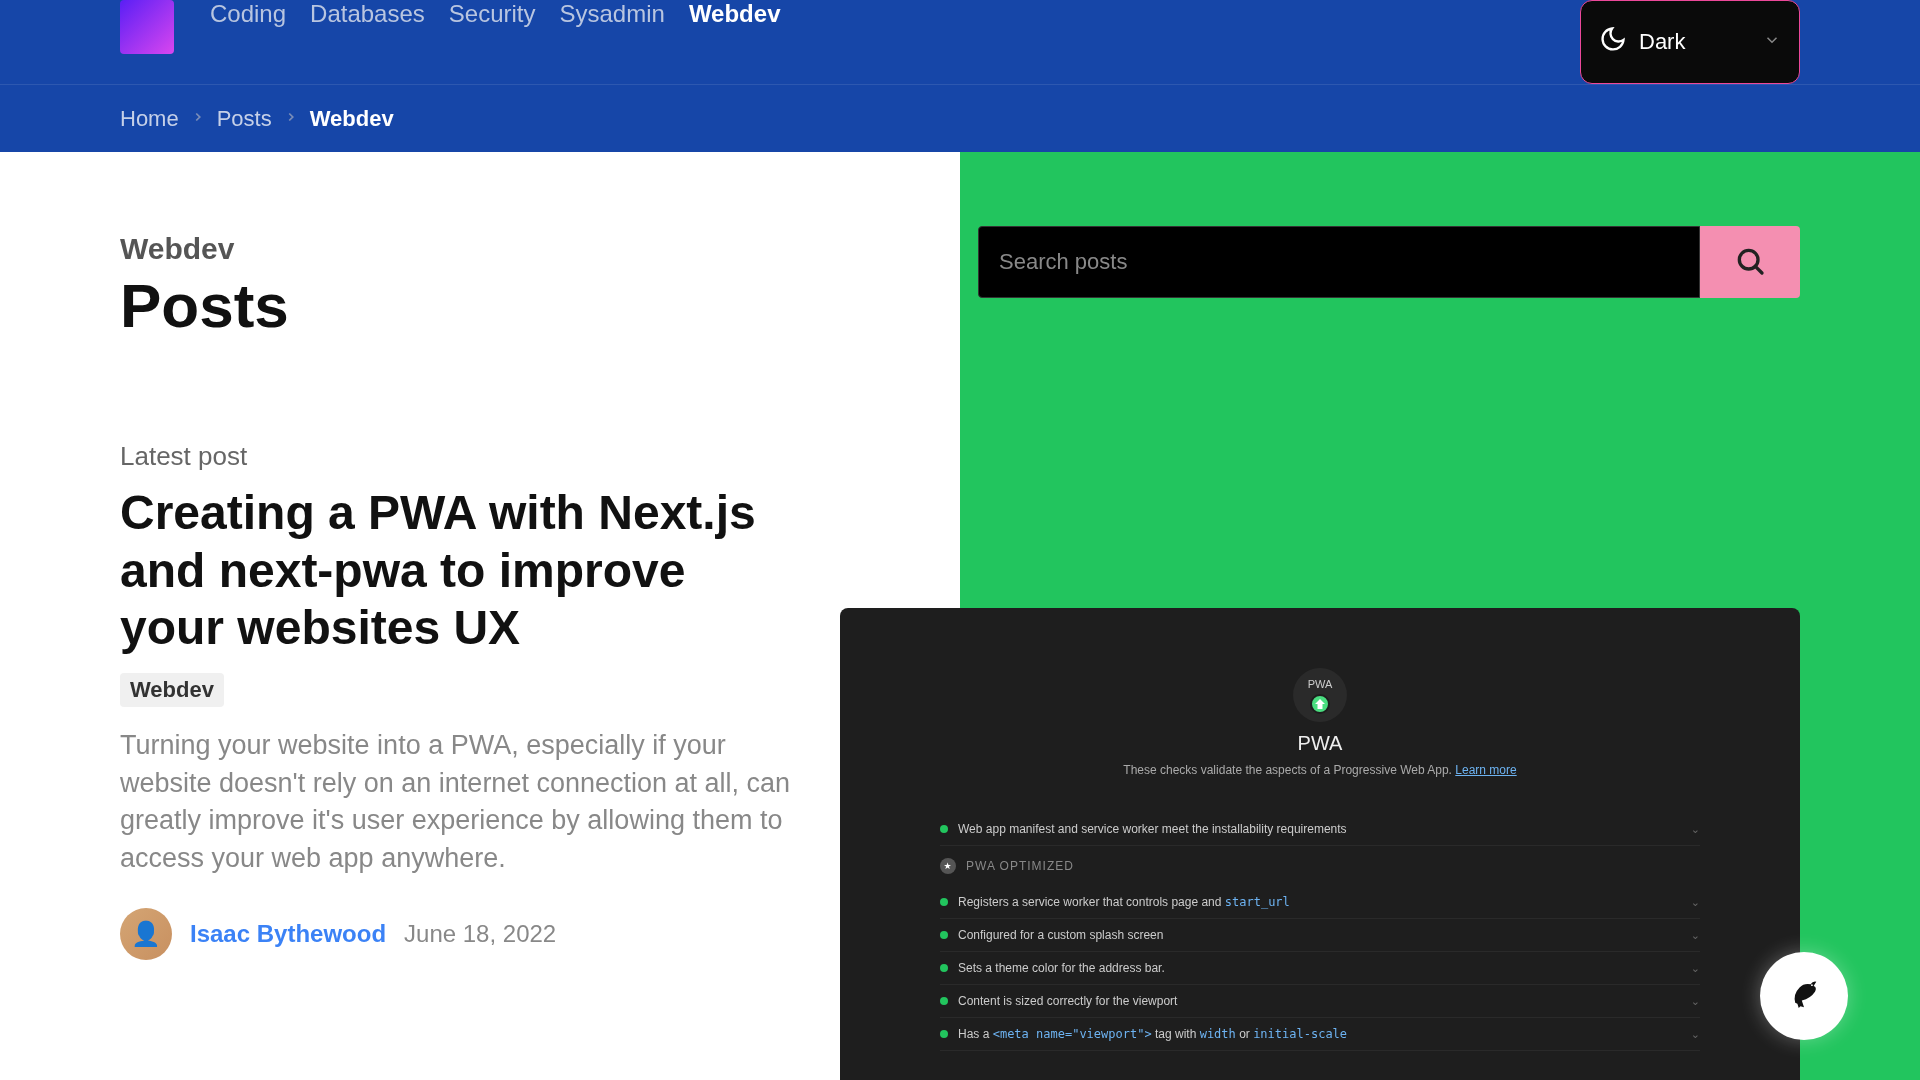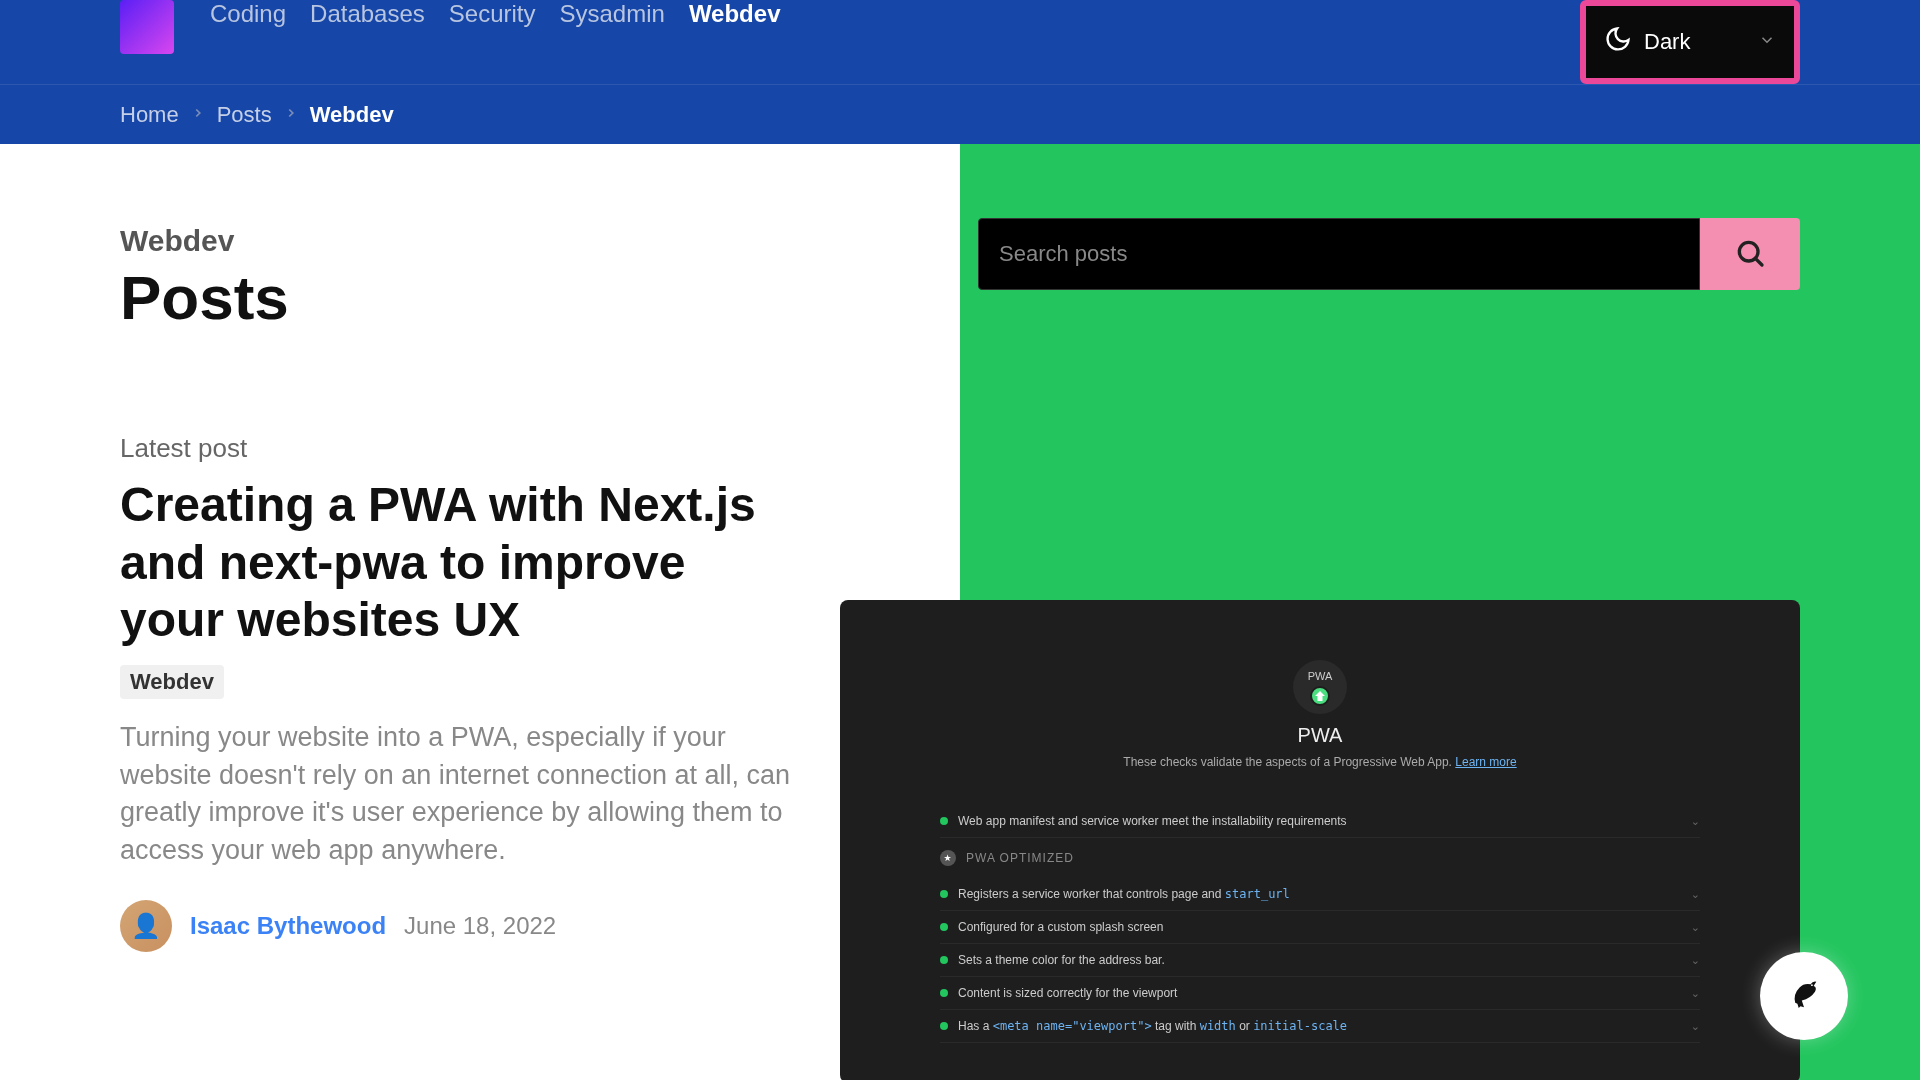--- a/index.html
+++ b/index.html
@@ -4,25 +4,25 @@
 <style>
 * { margin: 0; padding: 0; box-sizing: border-box; }
 body { font-family: 'Segoe UI', -apple-system, BlinkMacSystemFont, sans-serif; background: #fff; width: 1920px; height: 1080px; overflow: hidden; }
 
 
 .header { background: #1646a8; height: 84px; display: flex; padding: 0 120px; }
 .logo { width: 54px; height: 54px; background: linear-gradient(135deg, #5a1ff5, #d946ef); border-radius: 4px; margin-right: 36px; }
 .nav { display: flex; gap: 24px; flex: 1; }
 .nav-item { color: #b8c5e0; font-size: 24px; cursor: pointer; }
 .nav-item.active { color: #fff; font-weight: 600; }
-.theme-toggle { display: flex; align-items: center; gap: 12px; background: #0a0a0a; border: 6px solid #ec4899; border-radius: 6px; padding: 10px 18px; color: #fff; font-size: 22px; cursor: pointer; width: 220px; }
+.theme-toggle { display: flex; align-items: center; gap: 12px; background: #0a0a0a; border: 1px solid #ec4899; border-radius: 12px; padding: 10px 18px; color: #fff; font-size: 22px; cursor: pointer; width: 220px; }
 .theme-toggle .chevron { margin-left: auto; color: #888; }
 
 
-.breadcrumb-bar { background: #1646a8; height: 60px; display: flex; align-items: center; padding: 0 120px; border-top: 1px solid rgba(255,255,255,0.1); }
+.breadcrumb-bar { background: #1646a8; height: 68px; display: flex; align-items: center; padding: 0 120px; border-top: 1px solid rgba(255,255,255,0.1); }
 .breadcrumb-item { color: #c5d0e8; font-size: 22px; cursor: pointer; }
 .breadcrumb-item.active { color: #fff; font-weight: 600; }
 .breadcrumb-sep { color: #7a8db8; margin: 0 12px; font-size: 16px; }
 
 
 .main { display: flex; height: calc(100% - 144px); }
 .left { width: 50%; background: #fff; padding: 80px 60px 0 120px; }
 .right { width: 50%; background: #22c55e; padding: 74px 120px 0 18px; position: relative; }
 
 

